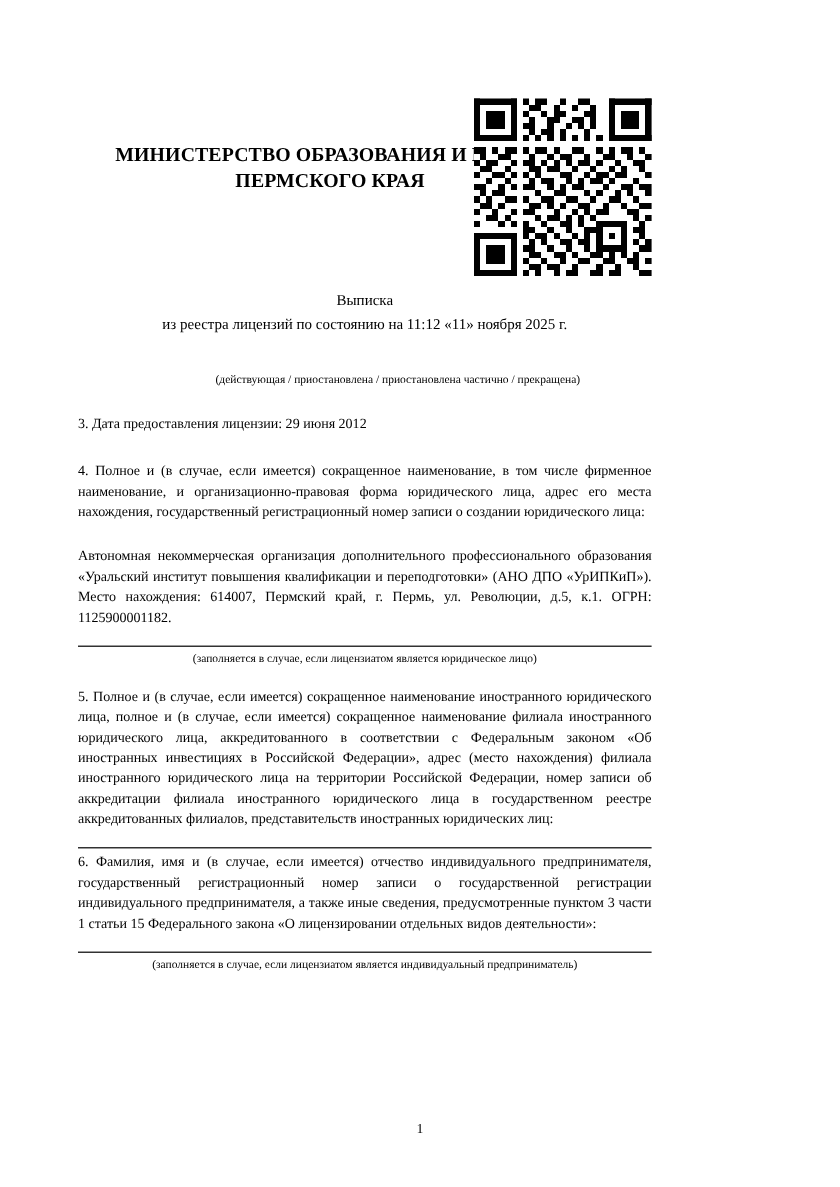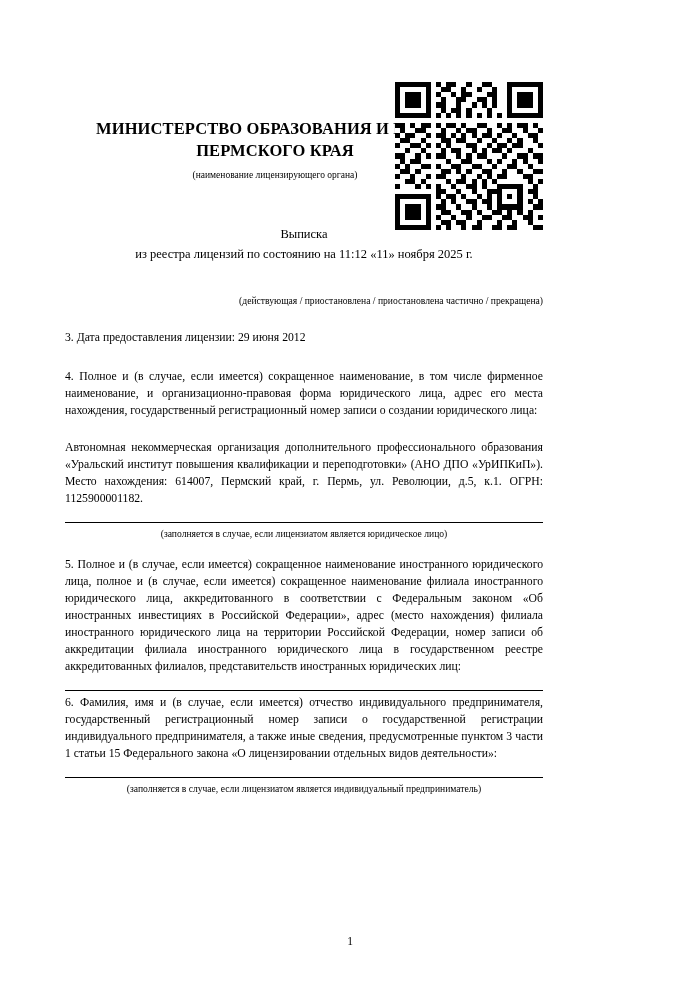--- a/index.html
+++ b/index.html
@@ -44,21 +44,21 @@
     line-height: 1.32;
     letter-spacing: 0.1px;
   }
   .header .org-sub {
     font-size: 9.5px;
     margin-top: 8px;
     font-weight: normal;
   }
 
   .title-block {
-    margin-top: 44px;
+    margin-top: 78px;
     text-align: center;
     font-size: 12.5px;
     line-height: 1.6;
   }
   .title-block .line2 { }
 
   .content {
     margin-top: 30px;
     font-size: 11.7px;
     line-height: 1.45;
@@ -68,21 +68,21 @@
     text-align: justify;
     text-justify: inter-word;
   }
   .item.no-justify { text-align: left; }
   .note {
     text-align: center;
     font-size: 9.6px;
     margin: 4px 0 16px 0;
   }
   .note-indent {
-    text-align: right;
+    text-align: center;
     font-size: 9.6px;
     margin: 3px 0 15px 0;
     padding-left: 55px;
   }
   .rule {
     border: none;
     border-top: 1px solid #000;
     margin: 10px 0 4px 0;
     height: 0;
   }
@@ -337,21 +337,20 @@
           <rect x="15" y="28" width="2" height="1"></rect>
         <rect x="19" y="28" width="2" height="1"></rect>
           <rect x="22" y="28" width="2" height="1"></rect>
         <rect x="27" y="28" width="2" height="1"></rect>
       </g>
     </svg>
   </div>
 
   <div class="header">
     <div class="org">МИНИСТЕРСТВО ОБРАЗОВАНИЯ И НАУКИ ПЕРМСКОГО КРАЯ</div>
-    <div class="org-sub">(наименование лицензирующего органа)</div>
   </div>
 
   <div class="title-block">
     <div class="line1">Выписка</div>
     <div class="line2">из реестра лицензий по состоянию на 11:12 «11» ноября 2025 г.</div>
   </div>
 
   <div class="content">
 
     <div class="note-indent">(действующая / приостановлена / приостановлена частично / прекращена)</div>

